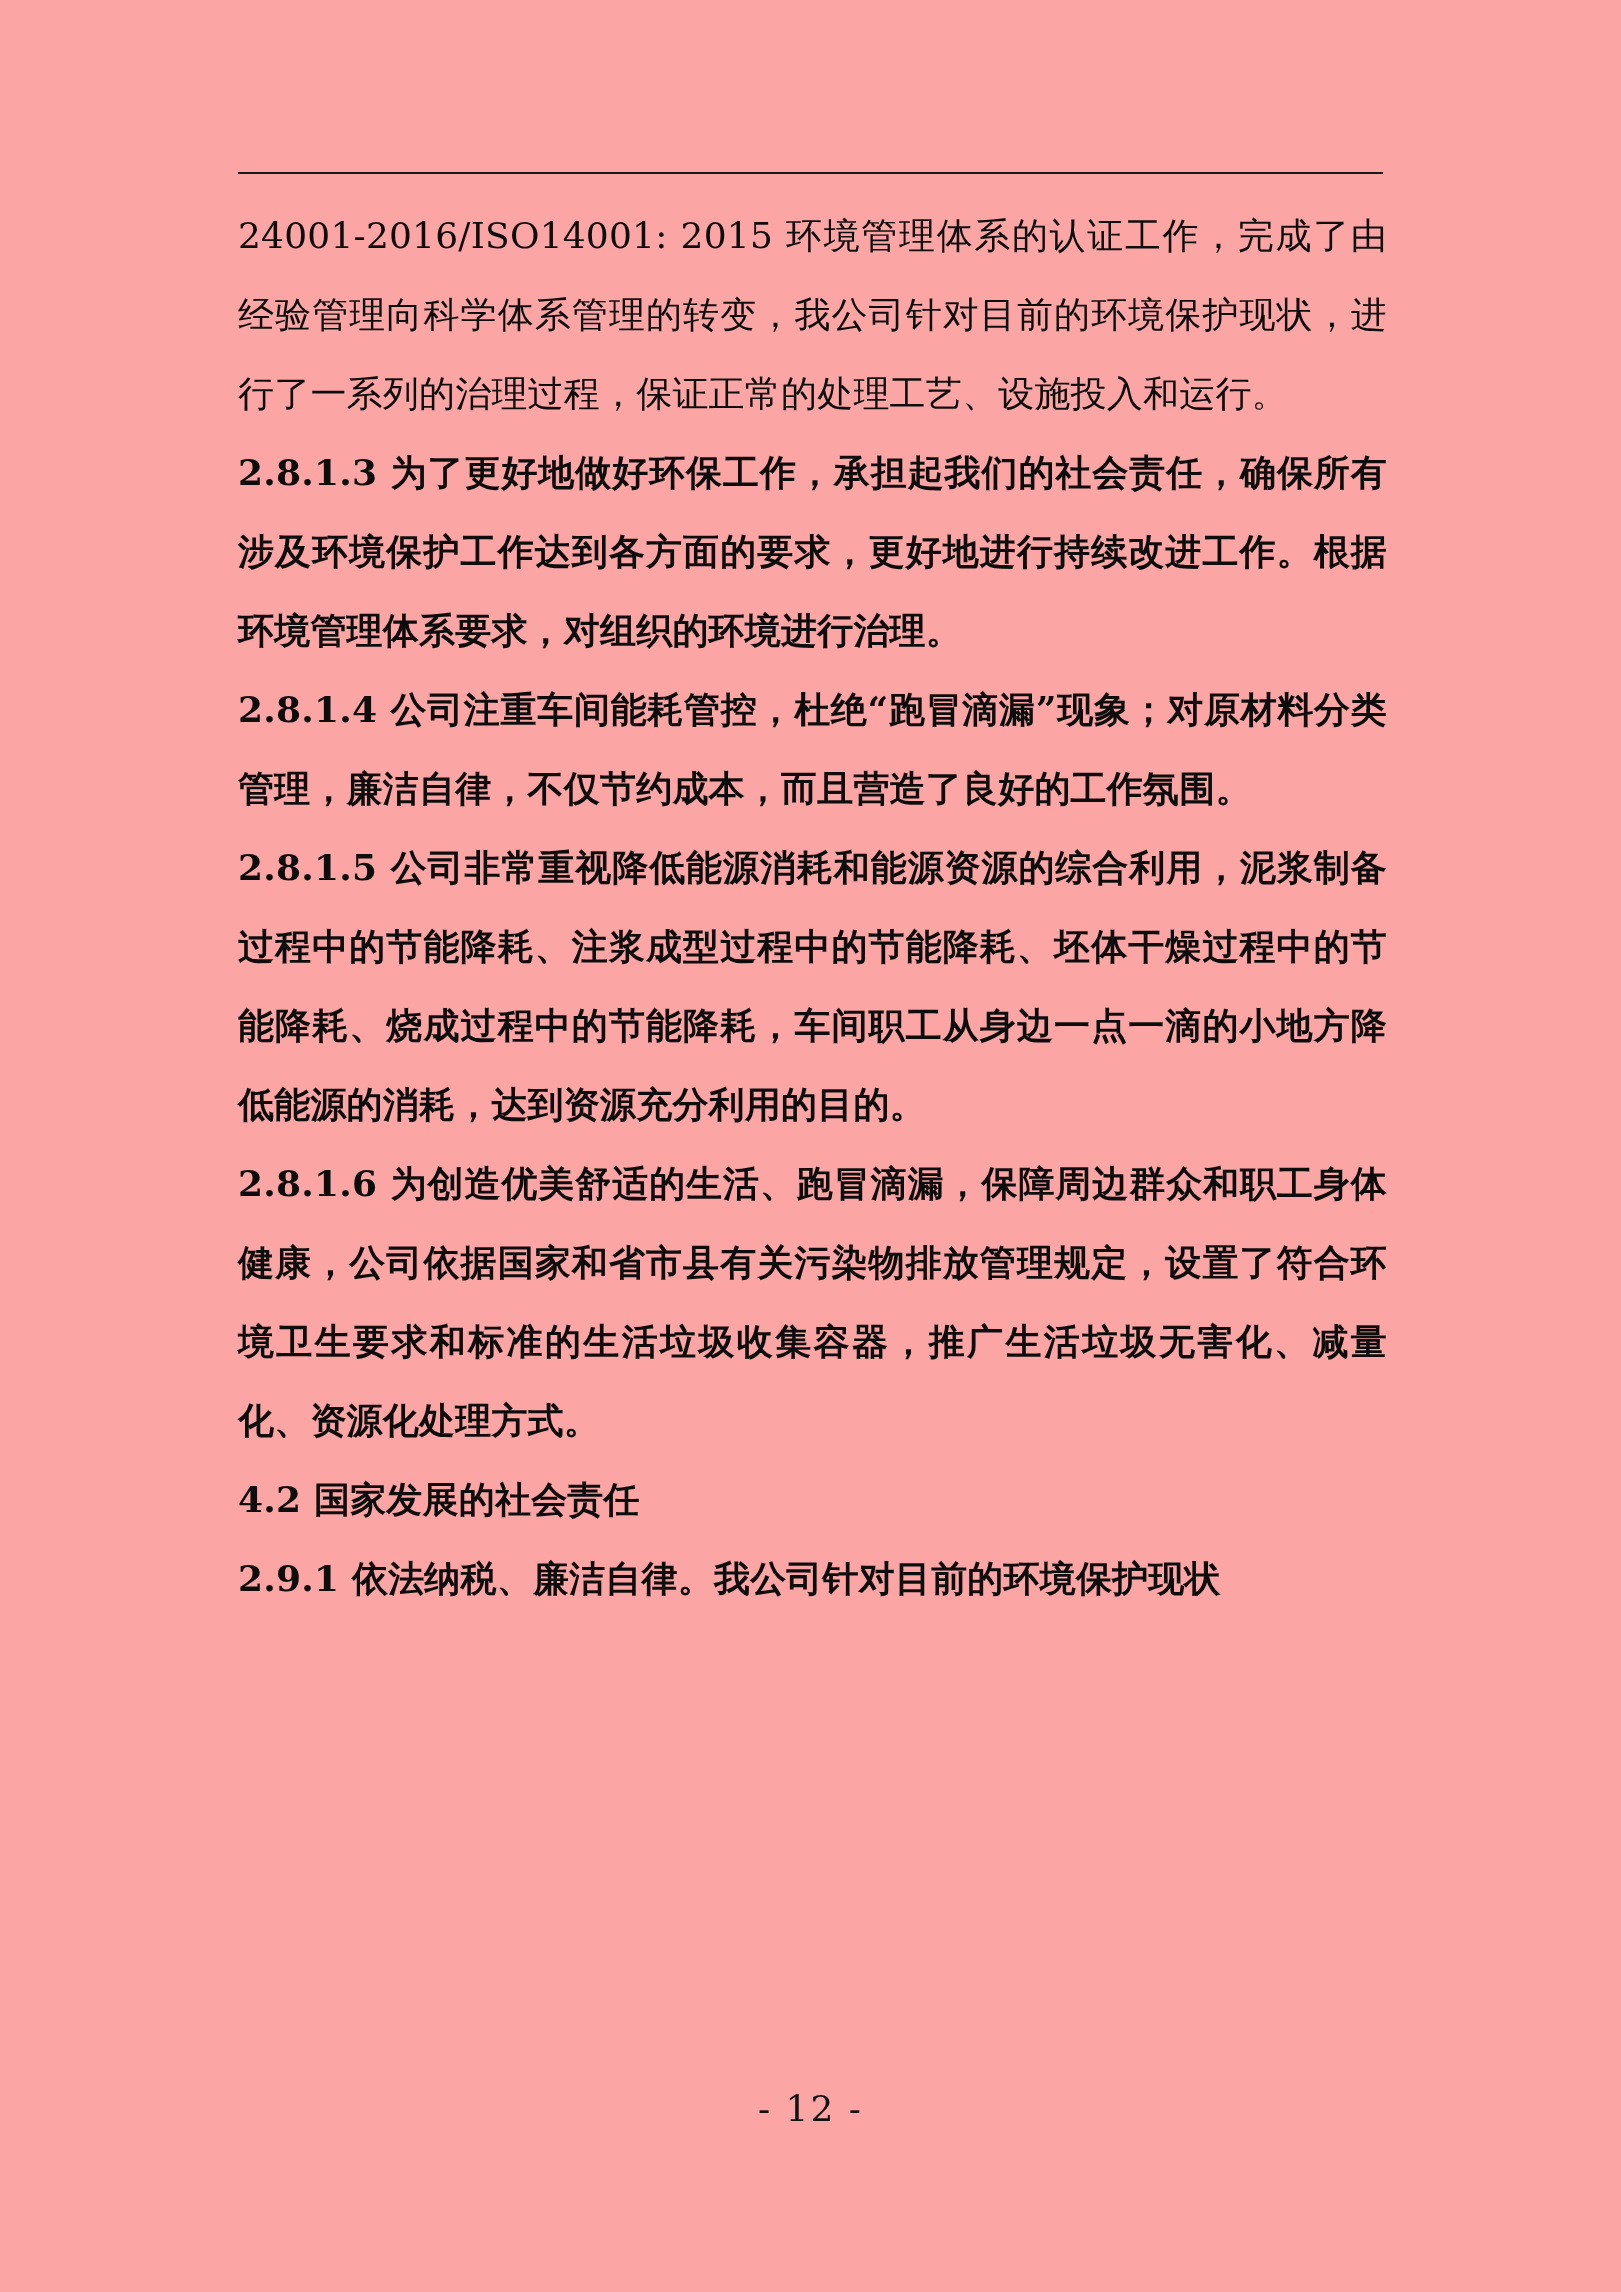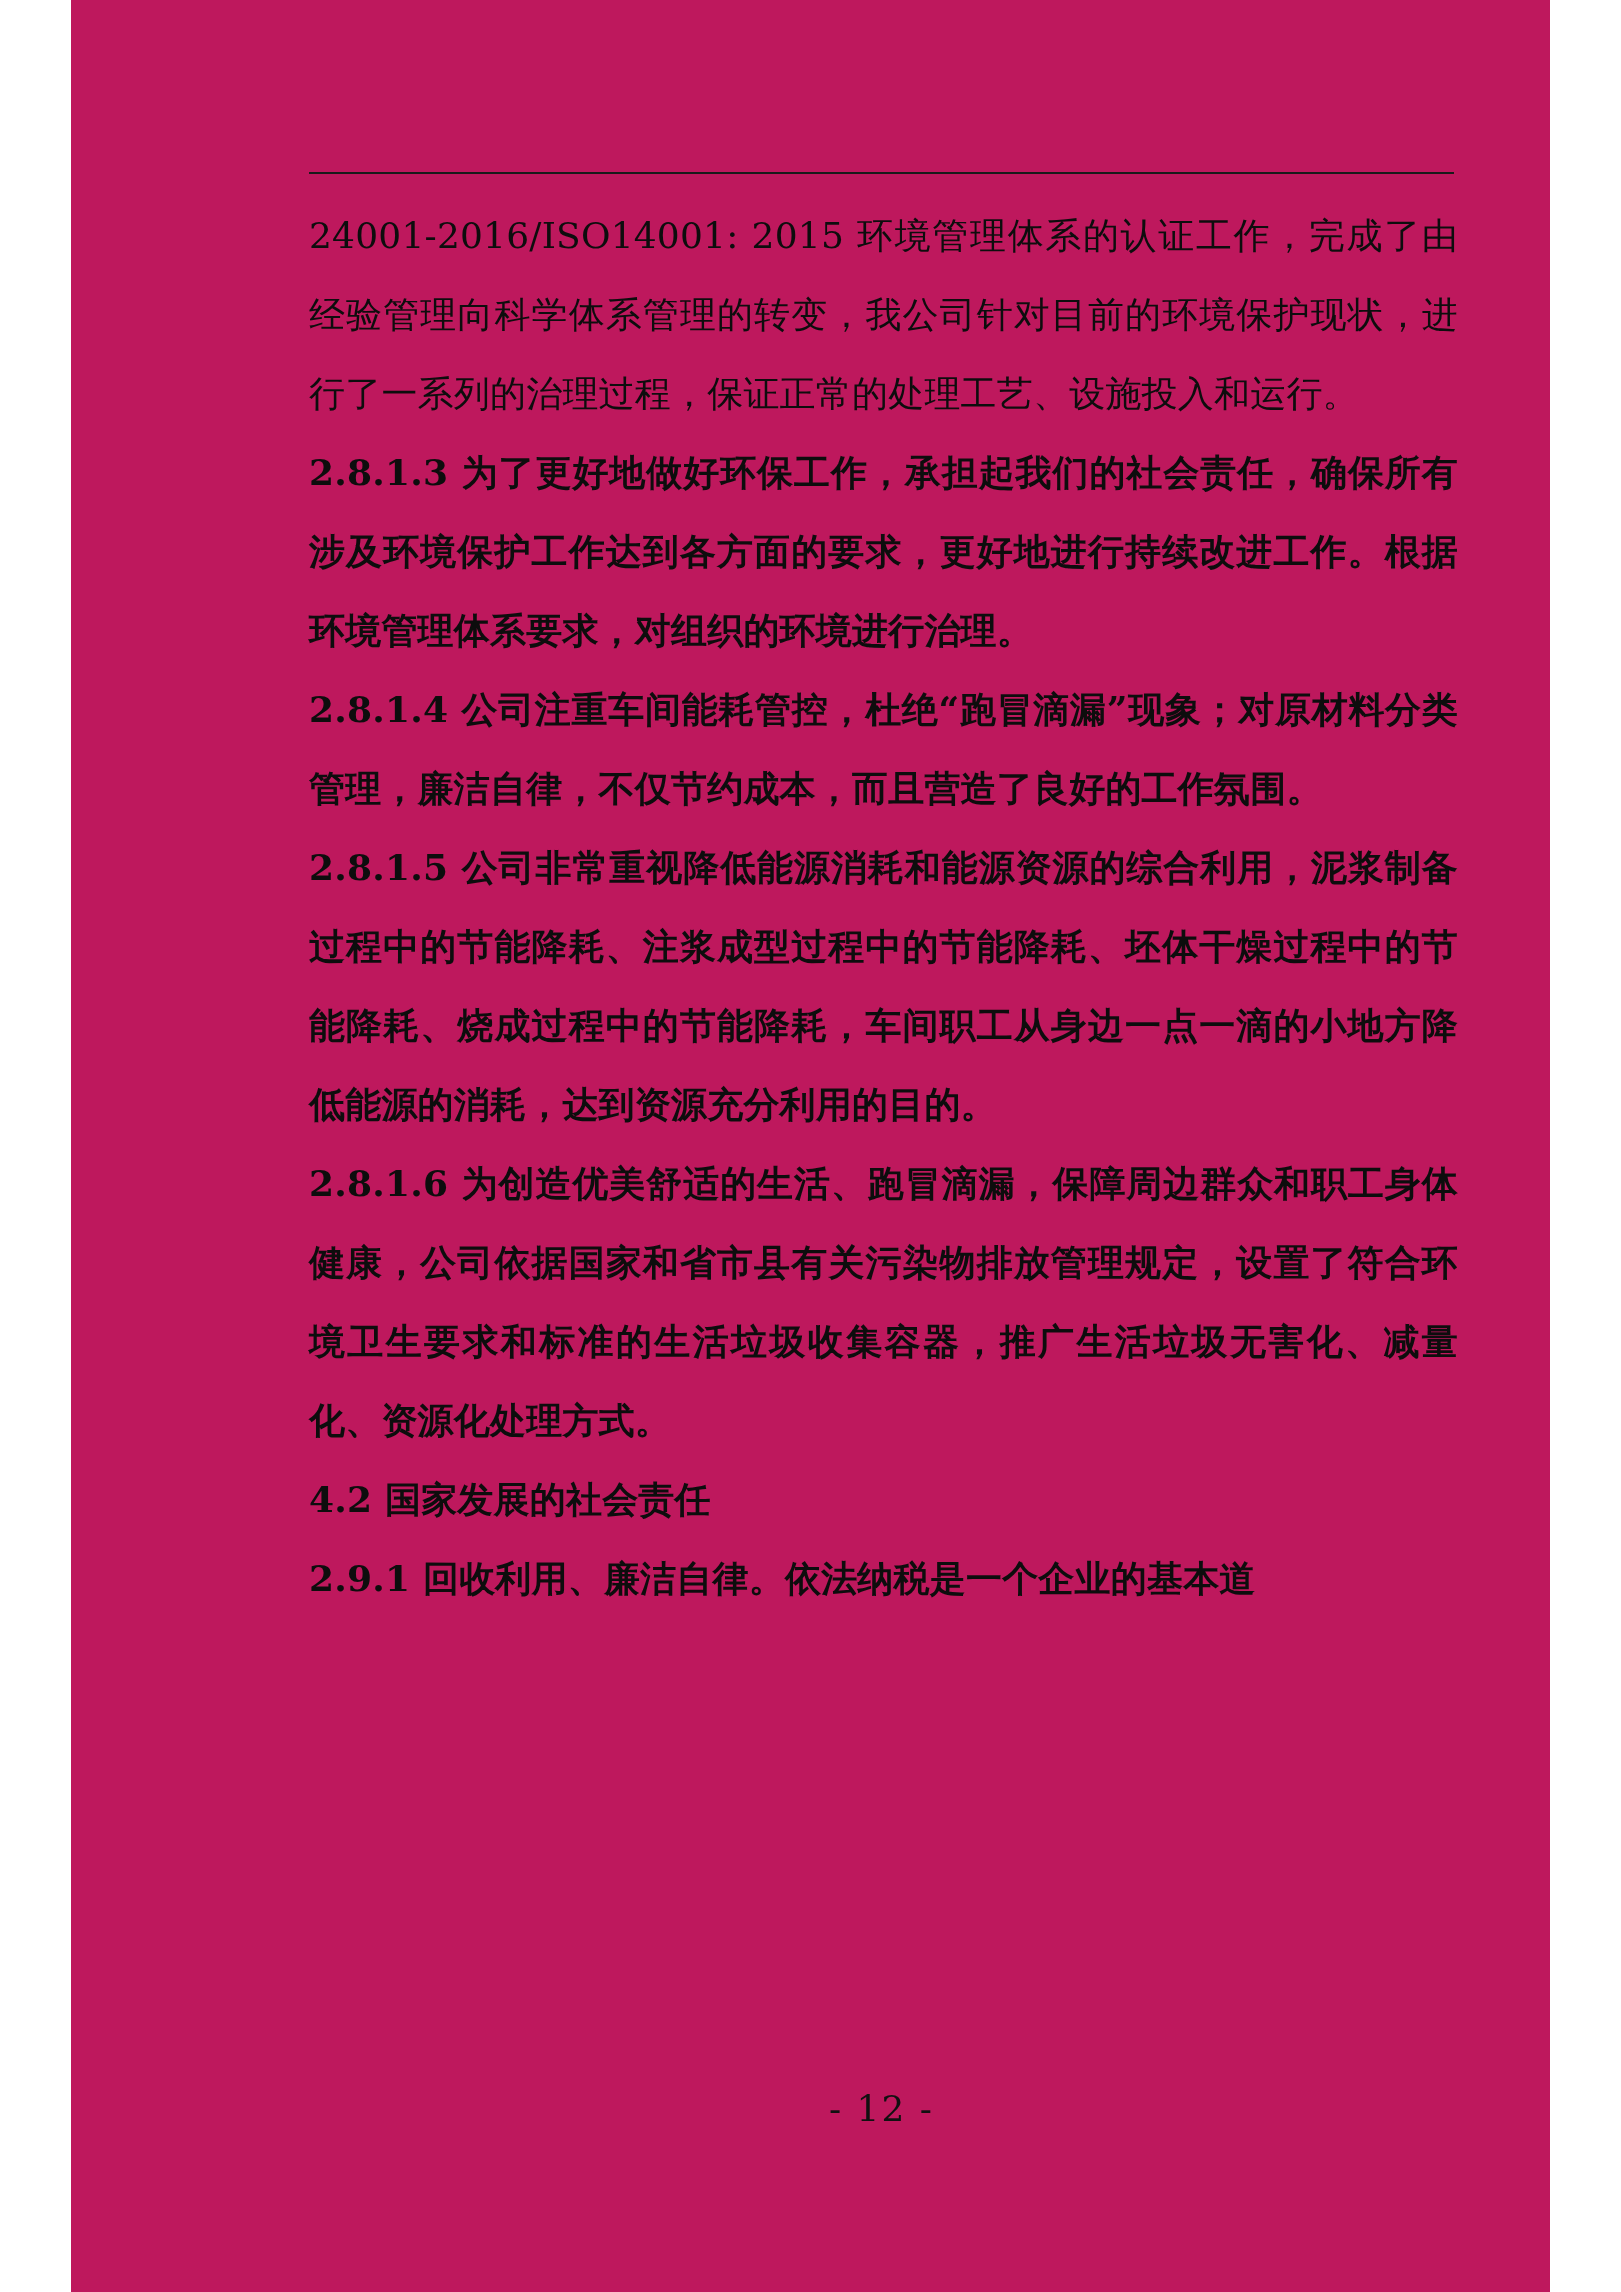--- a/index.html
+++ b/index.html
@@ -2,23 +2,23 @@
 <html lang="zh"><head>
 <meta charset="utf-8">
 <style>
   html, body {
     margin: 0;
     padding: 0;
     background: #ffffff;
   }
   .page {
     position: relative;
-    width: 1479px;
+    width: 1621px;
     height: 2293px;
-    background: #be185d;
+    background: #fca5a5;
     margin: 0 auto;
     box-sizing: border-box;
     font-family: "DejaVu Serif", "Liberation Serif", serif;
     color: #0d0d0d;
   }
   .header-rule {
     position: absolute;
     left: 238px;
     top: 172px;
     width: 1145px;
@@ -65,19 +65,19 @@
 
   <div class="header-rule"></div>
 
   <div class="body-text">
     <p class="para">24001-2016/ISO14001: 2015 环境管理体系的认证工作，完成了由经验管理向科学体系管理的转变，我公司针对目前的环境保护现状，进行了一系列的治理过程，保证正常的处理工艺、设施投入和运行。</p>
     <p class="para">2.8.1.3 为了更好地做好环保工作，承担起我们的社会责任，确保所有涉及环境保护工作达到各方面的要求，更好地进行持续改进工作。根据环境管理体系要求，对组织的环境进行治理。</p>
     <p class="para">2.8.1.4 公司注重车间能耗管控，杜绝“跑冒滴漏”现象；对原材料分类管理，廉洁自律，不仅节约成本，而且营造了良好的工作氛围。</p>
     <p class="para">2.8.1.5 公司非常重视降低能源消耗和能源资源的综合利用，泥浆制备过程中的节能降耗、注浆成型过程中的节能降耗、坯体干燥过程中的节能降耗、烧成过程中的节能降耗，车间职工从身边一点一滴的小地方降低能源的消耗，达到资源充分利用的目的。</p>
     <p class="para">2.8.1.6 为创造优美舒适的生活、跑冒滴漏，保障周边群众和职工身体健康，公司依据国家和省市县有关污染物排放管理规定，设置了符合环境卫生要求和标准的生活垃圾收集容器，推广生活垃圾无害化、减量化、资源化处理方式。</p>
     <p class="para">4.2 国家发展的社会责任</p>
-    <p class="para">2.9.1 回收利用、廉洁自律。依法纳税是一个企业的基本道</p>
+    <p class="para">2.9.1 依法纳税、廉洁自律。我公司针对目前的环境保护现状</p>
   </div>
 
   <div class="footer">- 12 -</div>
 
 </div>
 
 
 </body></html>

